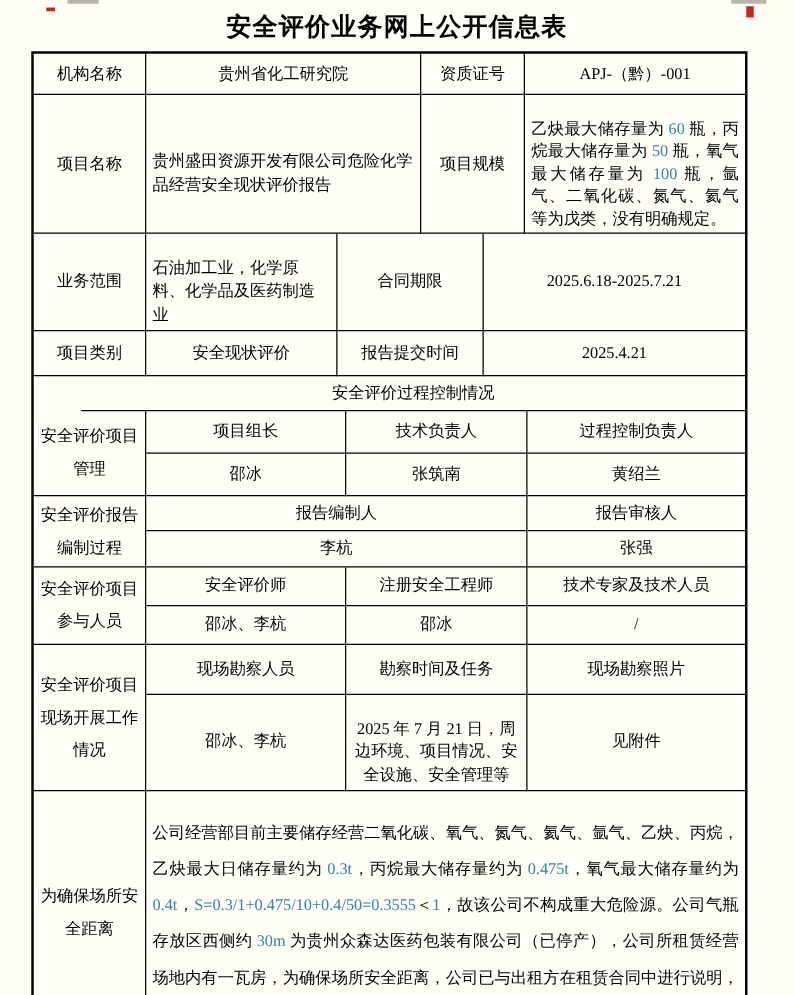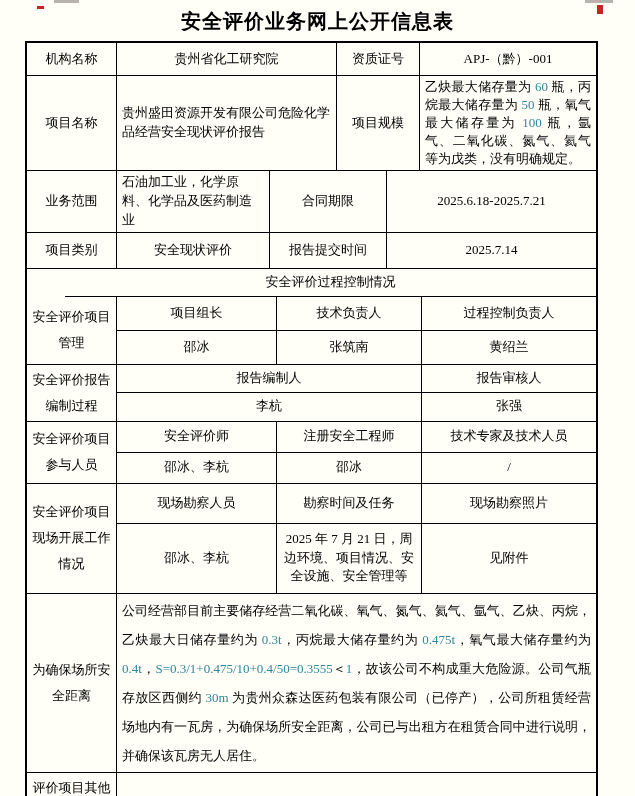--- a/index.html
+++ b/index.html
@@ -39,21 +39,21 @@
     border-right:1px solid var(--ink); border-bottom:1px solid var(--ink);
     display:flex; align-items:center; justify-content:center;
     text-align:center; padding:2px 5px; line-height:1.45;
     min-width:0;
   }
   .cell.last { border-right:none; }
   .cell.nob { border-bottom:none; }
   .cell.al { justify-content:flex-start; text-align:left; }
   .cell.label { line-height:2; }
   .cell.span2 { grid-row:1 / span 2; }
-  .inner { width:100%; }
+  .inner { width:100%;margin-top:16px; }
   .accent { color:var(--accent); }
 
   .scale-text { line-height:18px; text-align:justify; }
   .intro-text { line-height:29px; text-align:justify; }
   .slash-cell { align-items:center; }
 </style>
 </head>
 <body>
 
 <div class="artifact bar l"></div>
@@ -85,21 +85,21 @@
     <div class="cell label">业务范围</div>
     <div class="cell al">
         <div class="inner">石油加工业，化学原料、化学品及医药制造业</div>
       </div>
     <div class="cell">合同期限</div>
     <div class="cell last">2025.6.18-2025.7.21</div>
 
     <div class="cell label">项目类别</div>
     <div class="cell">安全现状评价</div>
     <div class="cell">报告提交时间</div>
-    <div class="cell last">2025.7.14</div>
+    <div class="cell last">2025.4.21</div>
   </div>
 
   <div class="row g-full" style="grid-template-rows:minmax(28px,auto);">
     <div class="cell last">安全评价过程控制情况</div>
   </div>
 
   <div class="row g-c" style="grid-template-rows:minmax(34px,auto) minmax(34px,auto);">
     <div class="cell label span2">安全评价项目管理</div>
     <div class="cell">项目组长</div>
     <div class="cell">技术负责人</div>

